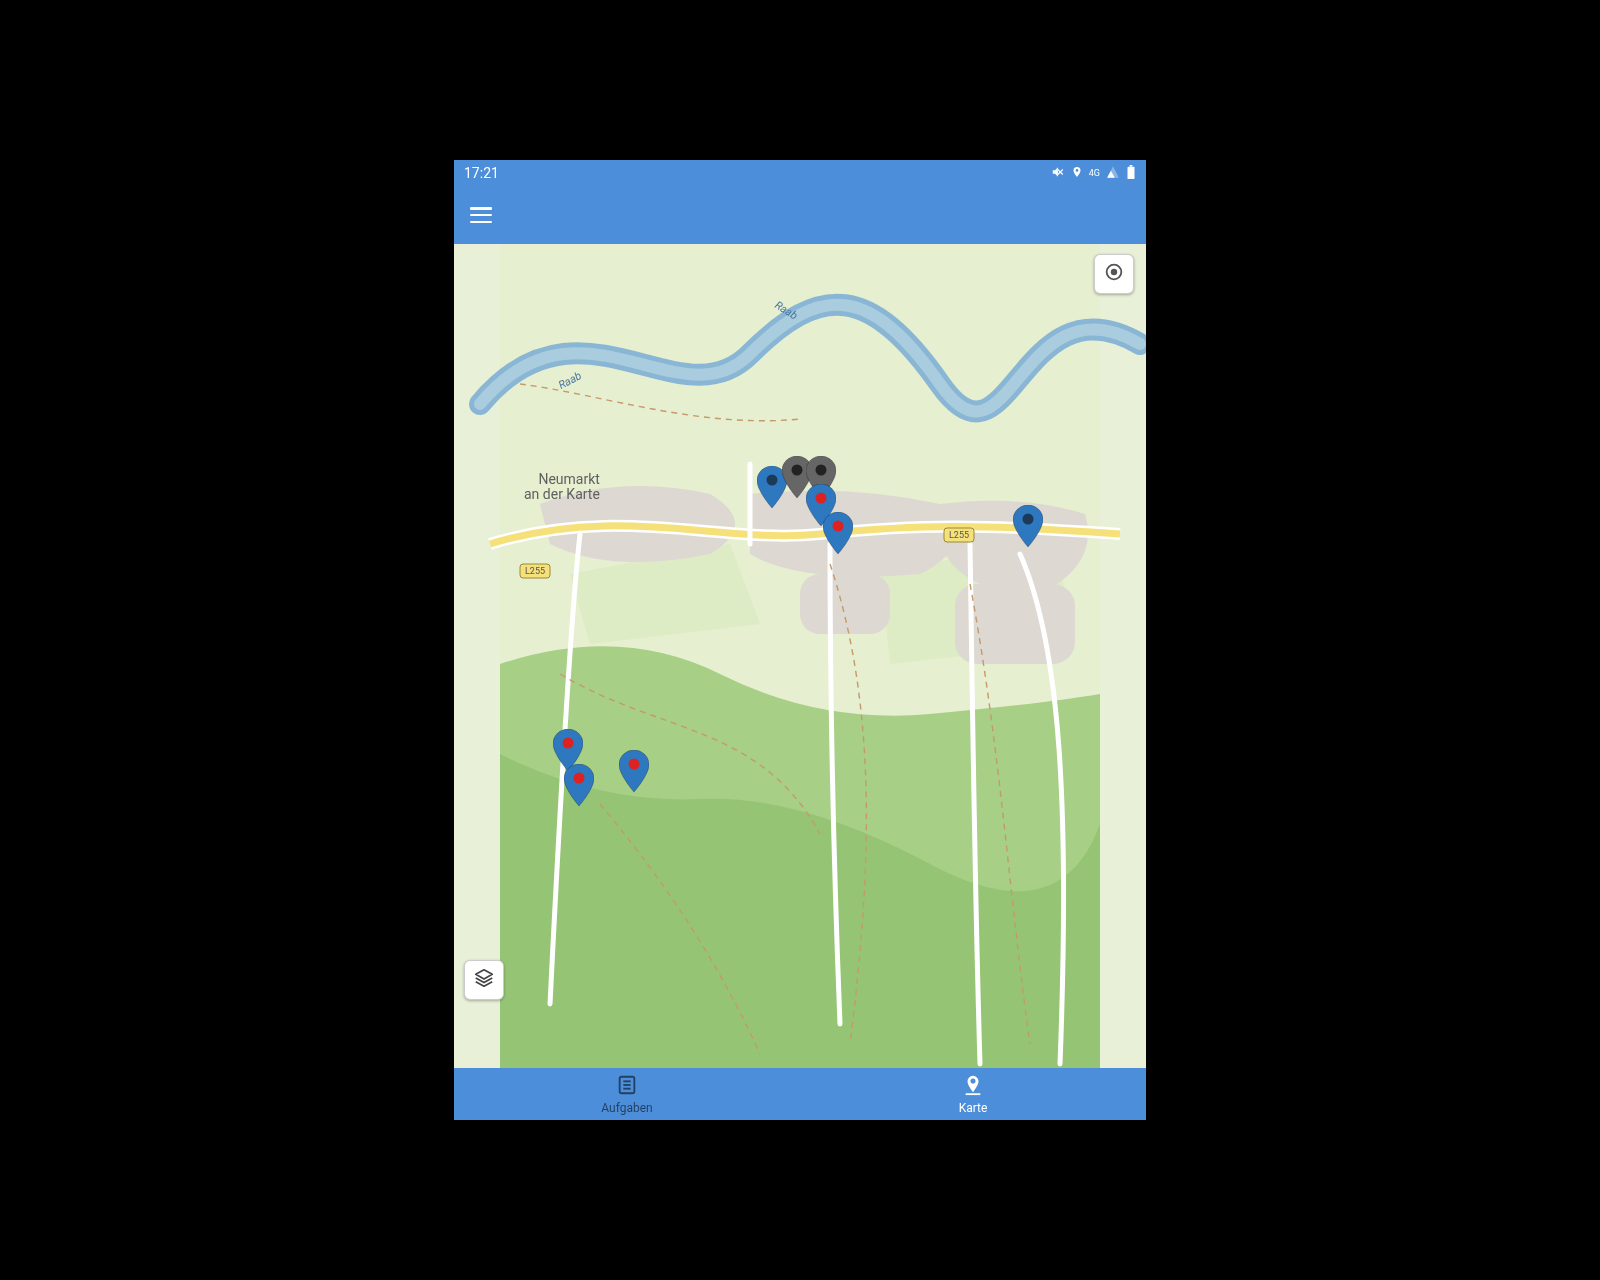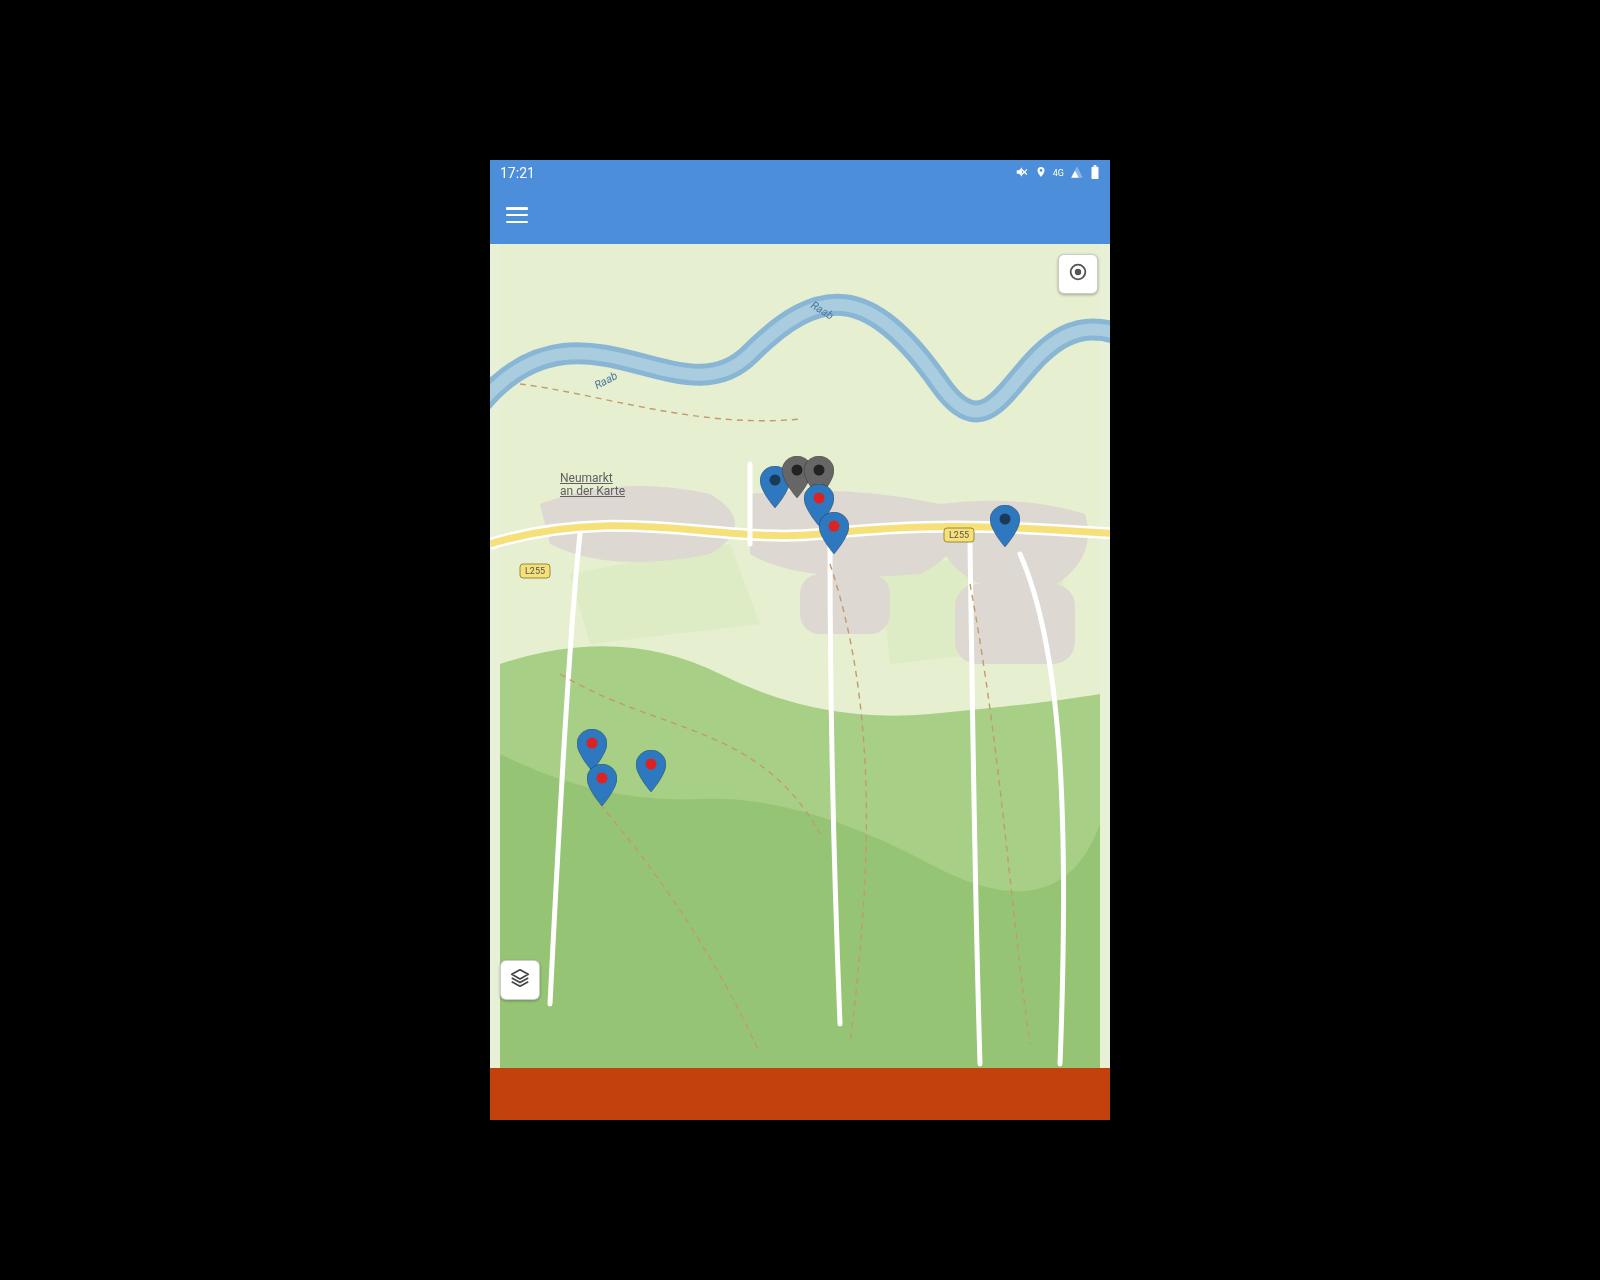--- a/index.html
+++ b/index.html
@@ -6,23 +6,23 @@
   body {
     background: #000;
     width: 1600px;
     height: 1280px;
     font-family: Roboto, Arial, sans-serif;
     display: flex;
     align-items: center;
     justify-content: center;
   }
   .device {
-    width: 620px;
+    width: 692px;
     height: 960px;
-    background: #c2410c;
+    background: #fde047;
     position: relative;
     overflow: hidden;
   }
   .status-bar {
     height: 26px;
     background: #4c8ed9;
     display: flex;
     align-items: center;
     padding: 0 10px;
     color: #fff;
@@ -84,27 +84,26 @@
   }
   .nav-item.active { color: #fff; }
   .pin {
     position: absolute;
     transform: translate(-50%, -100%);
     width: 30px; height: 42px;
     cursor: pointer;
   }
   .map-labels {
     position: absolute;
-    font-size: 12px;
+    font-size: 14px;
     color: #606060;
     line-height: 1.1;
-    text-align: left;
+    text-align: right;
     white-space: nowrap;
     pointer-events: none;
-    text-decoration: underline;
   }
   .river-label {
     position:absolute;
     font-size:11px;
     color:#4a77a0;
     font-style:italic;
     pointer-events:none;
   }
 </style>
 </head>
@@ -255,14 +254,36 @@
     </div>
     <div class="overlay-btn layers-btn">
       <span>
         <svg width="22" height="22" viewBox="0 0 24 24">
             <path d="M12 3l9 5-9 5-9-5 9-5zm-9 9l9 5 9-5m-18 4l9 5 9-5" fill="none" stroke="#444" stroke-width="1.8" stroke-linejoin="round"></path>
           </svg>
       </span>
     </div>
   </div>
 
+  <div class="bottom-nav">
+    <div class="nav-item">
+      <span>
+        <svg width="22" height="22" viewBox="0 0 24 24">
+            <rect x="4" y="3" width="16" height="18" rx="2" fill="none" stroke="currentColor" stroke-width="2"></rect>
+            <line x1="8" y1="8" x2="16" y2="8" stroke="currentColor" stroke-width="2"></line>
+            <line x1="8" y1="12" x2="16" y2="12" stroke="currentColor" stroke-width="2"></line>
+            <line x1="8" y1="16" x2="16" y2="16" stroke="currentColor" stroke-width="2"></line>
+          </svg>
+      </span>
+      <span>Aufgaben</span>
+    </div>
+    <div class="nav-item active">
+      <span>
+        <svg width="22" height="22" viewBox="0 0 24 24">
+            <path d="M12 2a6 6 0 016 6c0 4.5-6 12-6 12S6 12.5 6 8a6 6 0 016-6zm0 8.5A2.5 2.5 0 1012 5a2.5 2.5 0 000 5.5z" fill="currentColor"></path>
+            <line x1="4" y1="22" x2="20" y2="22" stroke="currentColor" stroke-width="2"></line>
+          </svg>
+      </span>
+      <span>Karte</span>
+    </div>
+  </div>
 
 </div>
 
 </body></html>

